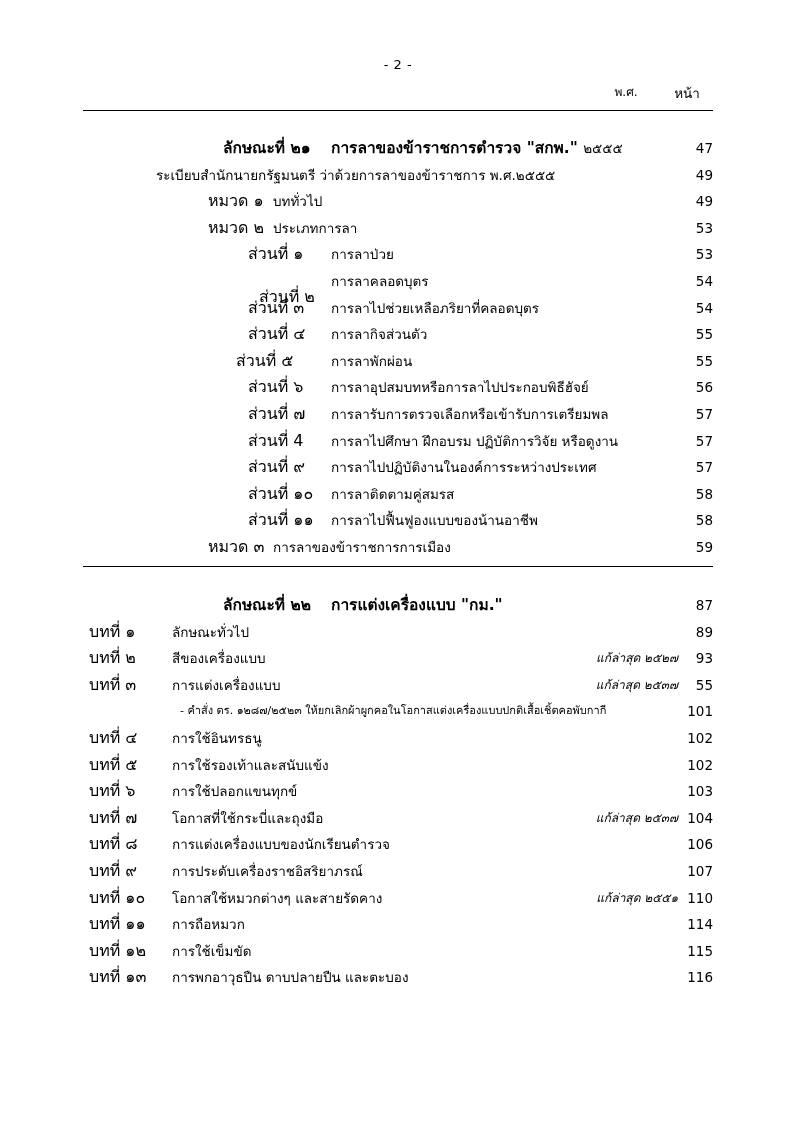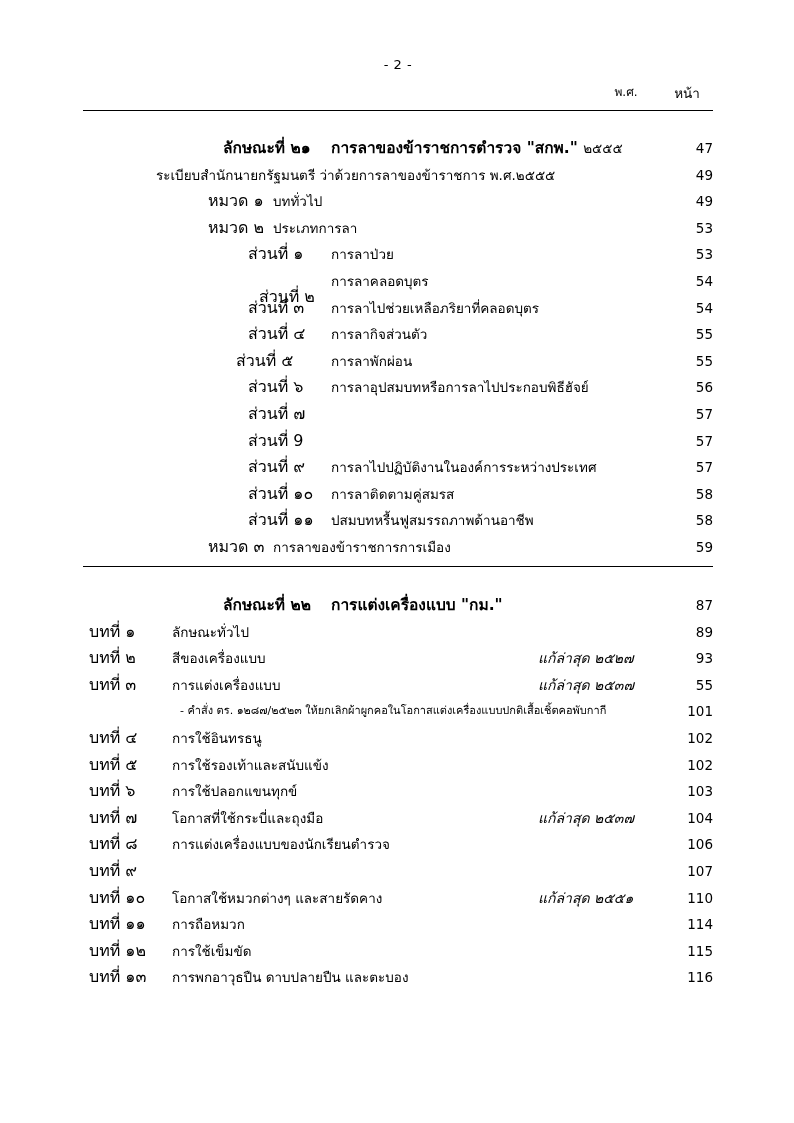--- a/index.html
+++ b/index.html
@@ -100,23 +100,23 @@
     top: 0;
     white-space: nowrap;
     font-size: 13.5px;
     line-height: 20px;
   }
   .cell-year {
     position: absolute;
     left: 455px;
     top: 0;
     width: 140px;
-    text-align: left;
+    text-align: right;
     white-space: nowrap;
-    font-size: 14px;
+    font-size: 12px;
     line-height: 20px;
     font-style: italic;
   }
   .cell-page {
     position: absolute;
     left: 578px;
     top: 0;
     width: 52px;
     text-align: right;
     white-space: nowrap;
@@ -209,39 +209,41 @@
             <div class="cell-text" style="left: 248px;">การลาพักผ่อน</div>
             <div class="cell-page">55</div>
           </div>
           <div class="row">
             <div class="cell-label" style="left: 165px;">ส่วนที่ ๖</div>
             <div class="cell-text" style="left: 248px;">การลาอุปสมบทหรือการลาไปประกอบพิธีฮัจย์</div>
             <div class="cell-page">56</div>
           </div>
           <div class="row">
             <div class="cell-label" style="left: 165px;">ส่วนที่ ๗</div>
+            <div class="cell-text" style="left: 248px;">การลารับการตรวจเลือกหรือเข้ารับการเตรียมพล</div>
             <div class="cell-page">57</div>
           </div>
           <div class="row">
-            <div class="cell-label" style="left: 165px;">ส่วนที่ 9</div>
+            <div class="cell-label" style="left: 165px;">ส่วนที่ 4</div>
+            <div class="cell-text" style="left: 248px;">การลาไปศึกษา ฝึกอบรม ปฏิบัติการวิจัย หรือดูงาน</div>
             <div class="cell-page">57</div>
           </div>
           <div class="row">
             <div class="cell-label" style="left: 165px;">ส่วนที่ ๙</div>
             <div class="cell-text" style="left: 248px;">การลาไปปฏิบัติงานในองค์การระหว่างประเทศ</div>
             <div class="cell-page">57</div>
           </div>
           <div class="row">
             <div class="cell-label" style="left: 165px;">ส่วนที่ ๑๐</div>
             <div class="cell-text" style="left: 248px;">การลาติดตามคู่สมรส</div>
             <div class="cell-page">58</div>
           </div>
           <div class="row">
             <div class="cell-label" style="left: 165px;">ส่วนที่ ๑๑</div>
-            <div class="cell-text" style="left: 248px;">ปสมบทหรื้นฟูสมรรถภาพด้านอาชีพ</div>
+            <div class="cell-text" style="left: 248px;">การลาไปฟื้นฟูองแบบของน้านอาชีพ</div>
             <div class="cell-page">58</div>
           </div>
           <div class="row">
             <div class="cell-label" style="left: 125px;">หมวด ๓</div>
             <div class="cell-text" style="left: 190px;">การลาของข้าราชการการเมือง</div>
             <div class="cell-page">59</div>
           </div>
         </div>
     </div>
 
@@ -297,20 +299,21 @@
             <div class="cell-year">แก้ล่าสุด ๒๕๓๗</div>
             <div class="cell-page">104</div>
           </div>
           <div class="row">
             <div class="cell-label" style="left: 6px;">บทที่ ๘</div>
             <div class="cell-text" style="left: 89px;">การแต่งเครื่องแบบของนักเรียนตำรวจ</div>
             <div class="cell-page">106</div>
           </div>
           <div class="row">
             <div class="cell-label" style="left: 6px;">บทที่ ๙</div>
+            <div class="cell-text" style="left: 89px;">การประดับเครื่องราชอิสริยาภรณ์</div>
             <div class="cell-page">107</div>
           </div>
           <div class="row">
             <div class="cell-label" style="left: 6px;">บทที่ ๑๐</div>
             <div class="cell-text" style="left: 89px;">โอกาสใช้หมวกต่างๆ  และสายรัดคาง</div>
             <div class="cell-year">แก้ล่าสุด ๒๕๕๑</div>
             <div class="cell-page">110</div>
           </div>
           <div class="row">
             <div class="cell-label" style="left: 6px;">บทที่ ๑๑</div>

